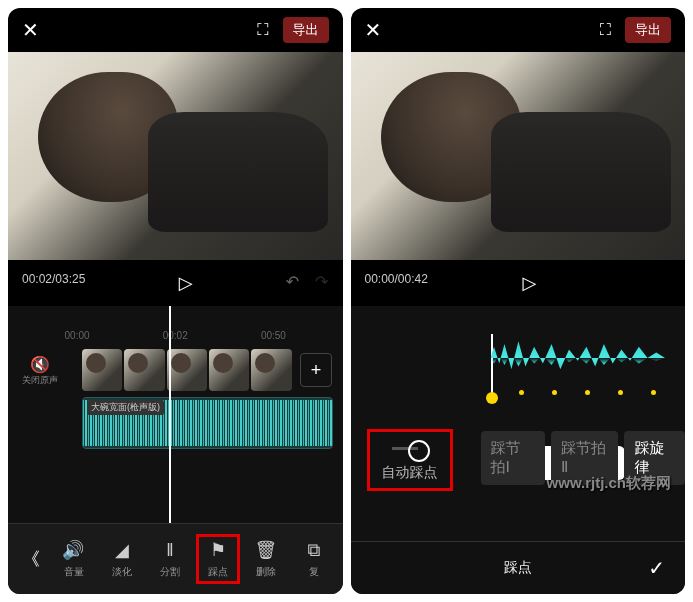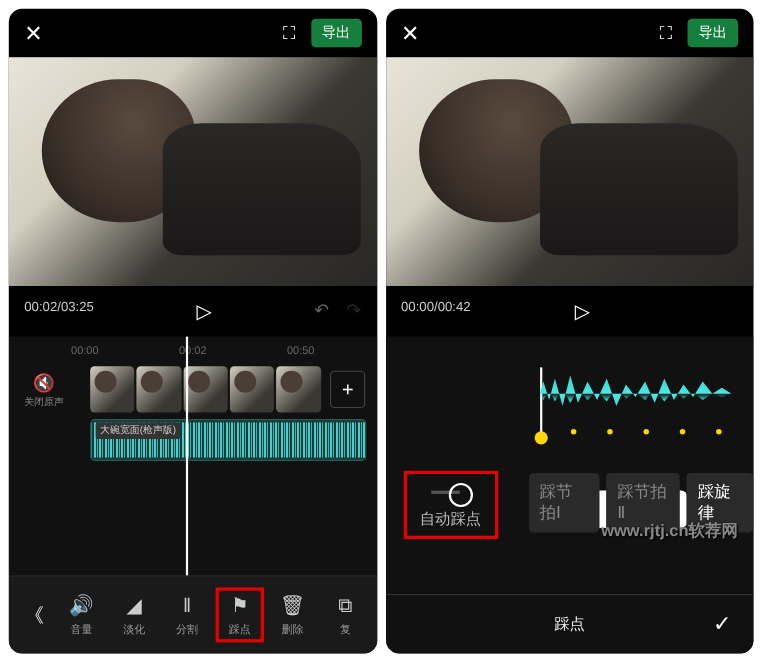--- a/index.html
+++ b/index.html
@@ -4,38 +4,38 @@
 <style>
 *{margin:0;padding:0;box-sizing:border-box;font-family:-apple-system,sans-serif}
 body{background:#fff;display:flex;gap:8px;padding:8px;width:693px;height:602px}
 .phone{background:#000;border-radius:12px;overflow:hidden;display:flex;flex-direction:column;position:relative}
 .phone.left{width:338px}
 .phone.right{width:338px}
 .topbar{display:flex;align-items:center;justify-content:space-between;padding:10px 14px;height:44px}
 .close{color:#fff;font-size:20px;font-weight:300}
 .topright{display:flex;align-items:center;gap:14px}
 .expand{color:#fff;font-size:16px}
-.export{background:#15803d;color:#fff;padding:4px 10px;border-radius:4px;font-size:13px}
+.export{background:#7f1d1d;color:#fff;padding:4px 10px;border-radius:4px;font-size:13px}
 .preview{height:208px;background:linear-gradient(135deg,#e8e4d8 0%, #d4cfc0 30%, #3a3832 60%, #2a2826 100%);position:relative;overflow:hidden}
 .preview::before{content:"";position:absolute;left:30px;top:20px;width:140px;height:130px;background:radial-gradient(ellipse at 60% 30%, #5a4a3e 0%, #3a3028 60%, #1a1614 100%);border-radius:50% 40% 45% 50%}
 .preview::after{content:"";position:absolute;left:140px;top:60px;width:180px;height:120px;background:linear-gradient(180deg,#2a2826 0%, #1a1818 100%);border-radius:20% 30% 10% 10%}
 .controls{display:flex;justify-content:space-between;padding:12px 14px;color:#aaa;font-size:12px}
 .time{color:#ccc}
 .playbtn{color:#fff;font-size:18px}
 .urbuttons{display:flex;gap:16px;color:#666;font-size:16px}
-.timeline{flex:1;background:#111;position:relative;padding:8px 0}
+.timeline{flex:1;background:#111;position:relative;padding:24px 0}
 .ruler{display:flex;color:#666;font-size:10px;padding:0 20px;justify-content:space-around;margin-bottom:8px}
 .trackarea{position:relative;padding:0 10px}
 .soundoff{position:absolute;left:14px;top:6px;color:#888;font-size:9px;text-align:center}
 .soundoff .icn{font-size:16px;color:#aaa;display:block}
 .clips{display:flex;gap:2px;margin-left:64px;margin-bottom:6px;align-items:center}
 .clip{width:42px;height:42px;border-radius:4px;background:linear-gradient(135deg,#d4cfc0 0%, #3a3832 70%);position:relative;overflow:hidden}
 .clip::before{content:"";position:absolute;left:4px;top:4px;width:20px;height:20px;background:#4a3e36;border-radius:50%}
 .addclip{width:34px;height:34px;border:1px solid #444;border-radius:4px;color:#fff;display:flex;align-items:center;justify-content:center;font-size:18px;margin-left:6px}
-.audiotrack{margin-left:64px;height:38px;background:#1a3a3a;border-radius:4px;position:relative;overflow:hidden;border:1px solid #2a5a5a}
+.audiotrack{margin-left:64px;height:52px;background:#1a3a3a;border-radius:4px;position:relative;overflow:hidden;border:1px solid #2a5a5a}
 .audiolabel{position:absolute;left:4px;top:2px;background:#333;color:#ccc;font-size:9px;padding:1px 4px;border-radius:2px;z-index:2}
 .waveform{position:absolute;left:0;right:0;top:2px;bottom:2px;background:repeating-linear-gradient(90deg,#2dd4cf 0px,#2dd4cf 1px,transparent 1px,transparent 2px,#4de8e3 2px,#4de8e3 4px,transparent 4px,transparent 5px);opacity:0.85}
 .playhead{position:absolute;left:50%;top:0;bottom:0;width:2px;background:#fff;z-index:10}
 .bottombar{background:#1a1a1a;display:flex;align-items:center;padding:10px 6px;gap:4px;border-top:1px solid #333}
 .backbtn{color:#fff;font-size:18px;padding:4px 8px}
 .toolitem{display:flex;flex-direction:column;align-items:center;color:#999;font-size:10px;gap:4px;padding:4px 6px;min-width:44px}
 .toolitem .ticn{font-size:18px;color:#ccc}
 .toolitem.hl{border:3px solid #e30000;padding:2px 4px}
 .right .timeline2{flex:1;background:#111;position:relative;padding-top:24px}
 .bigwave{margin:0 20px 0 140px;height:56px;position:relative}

